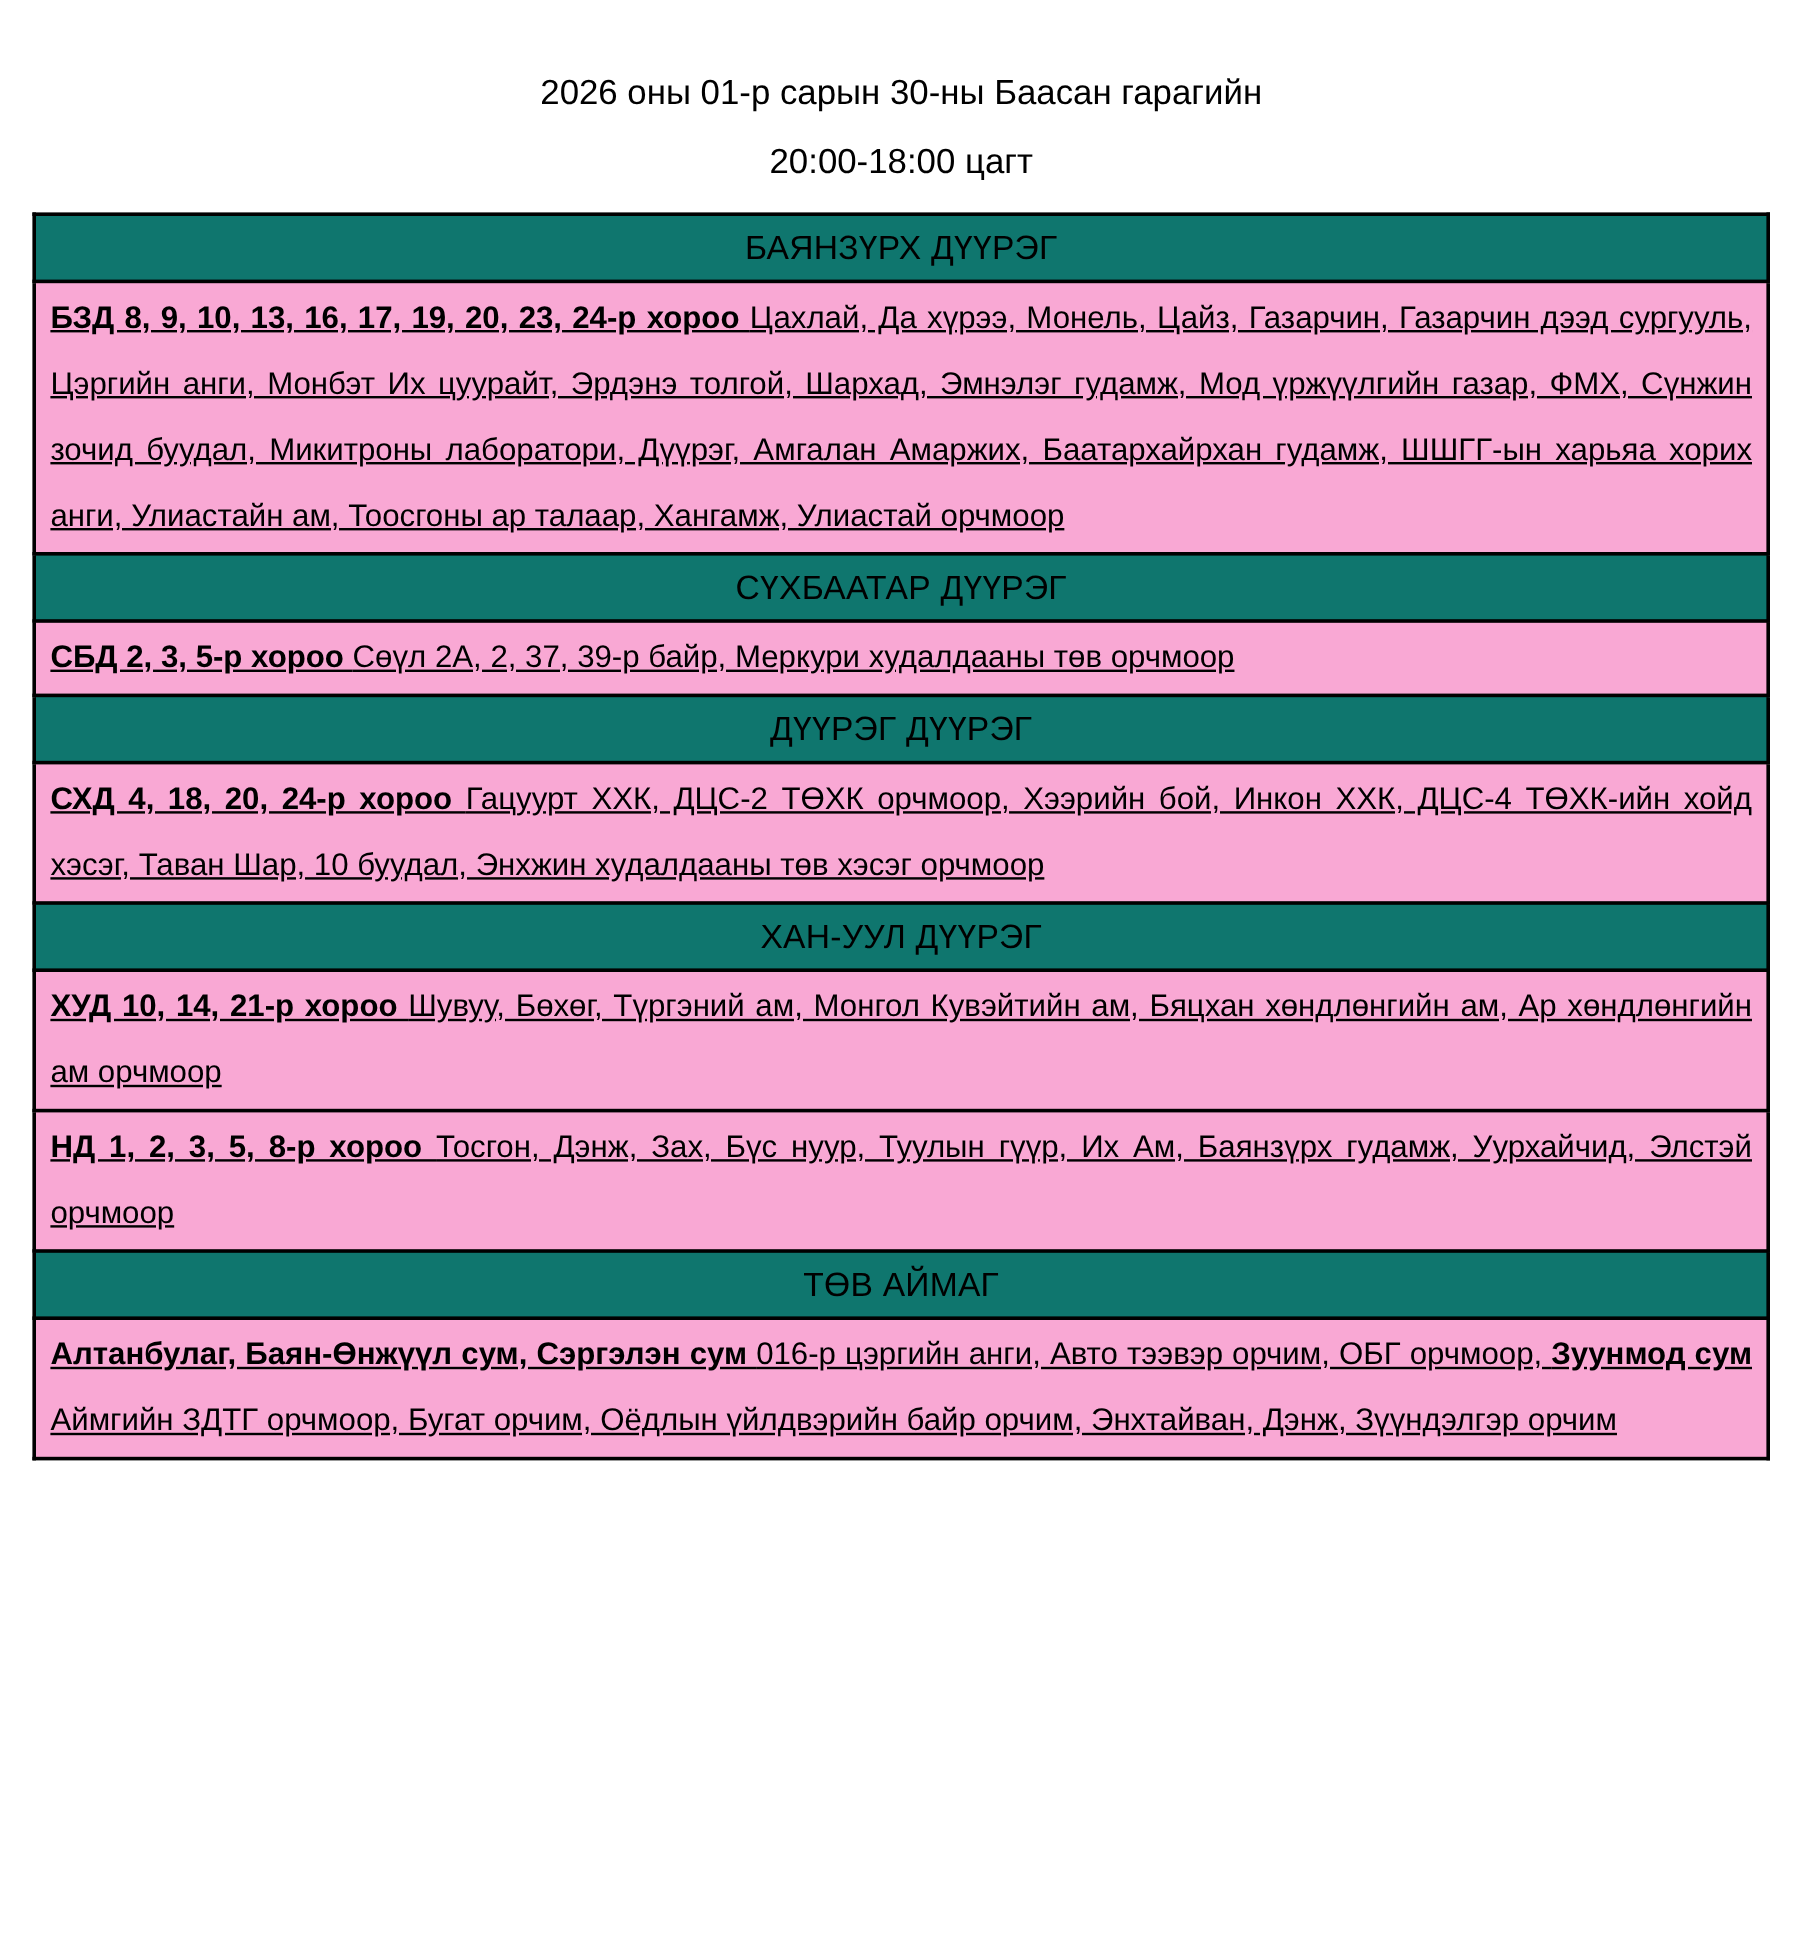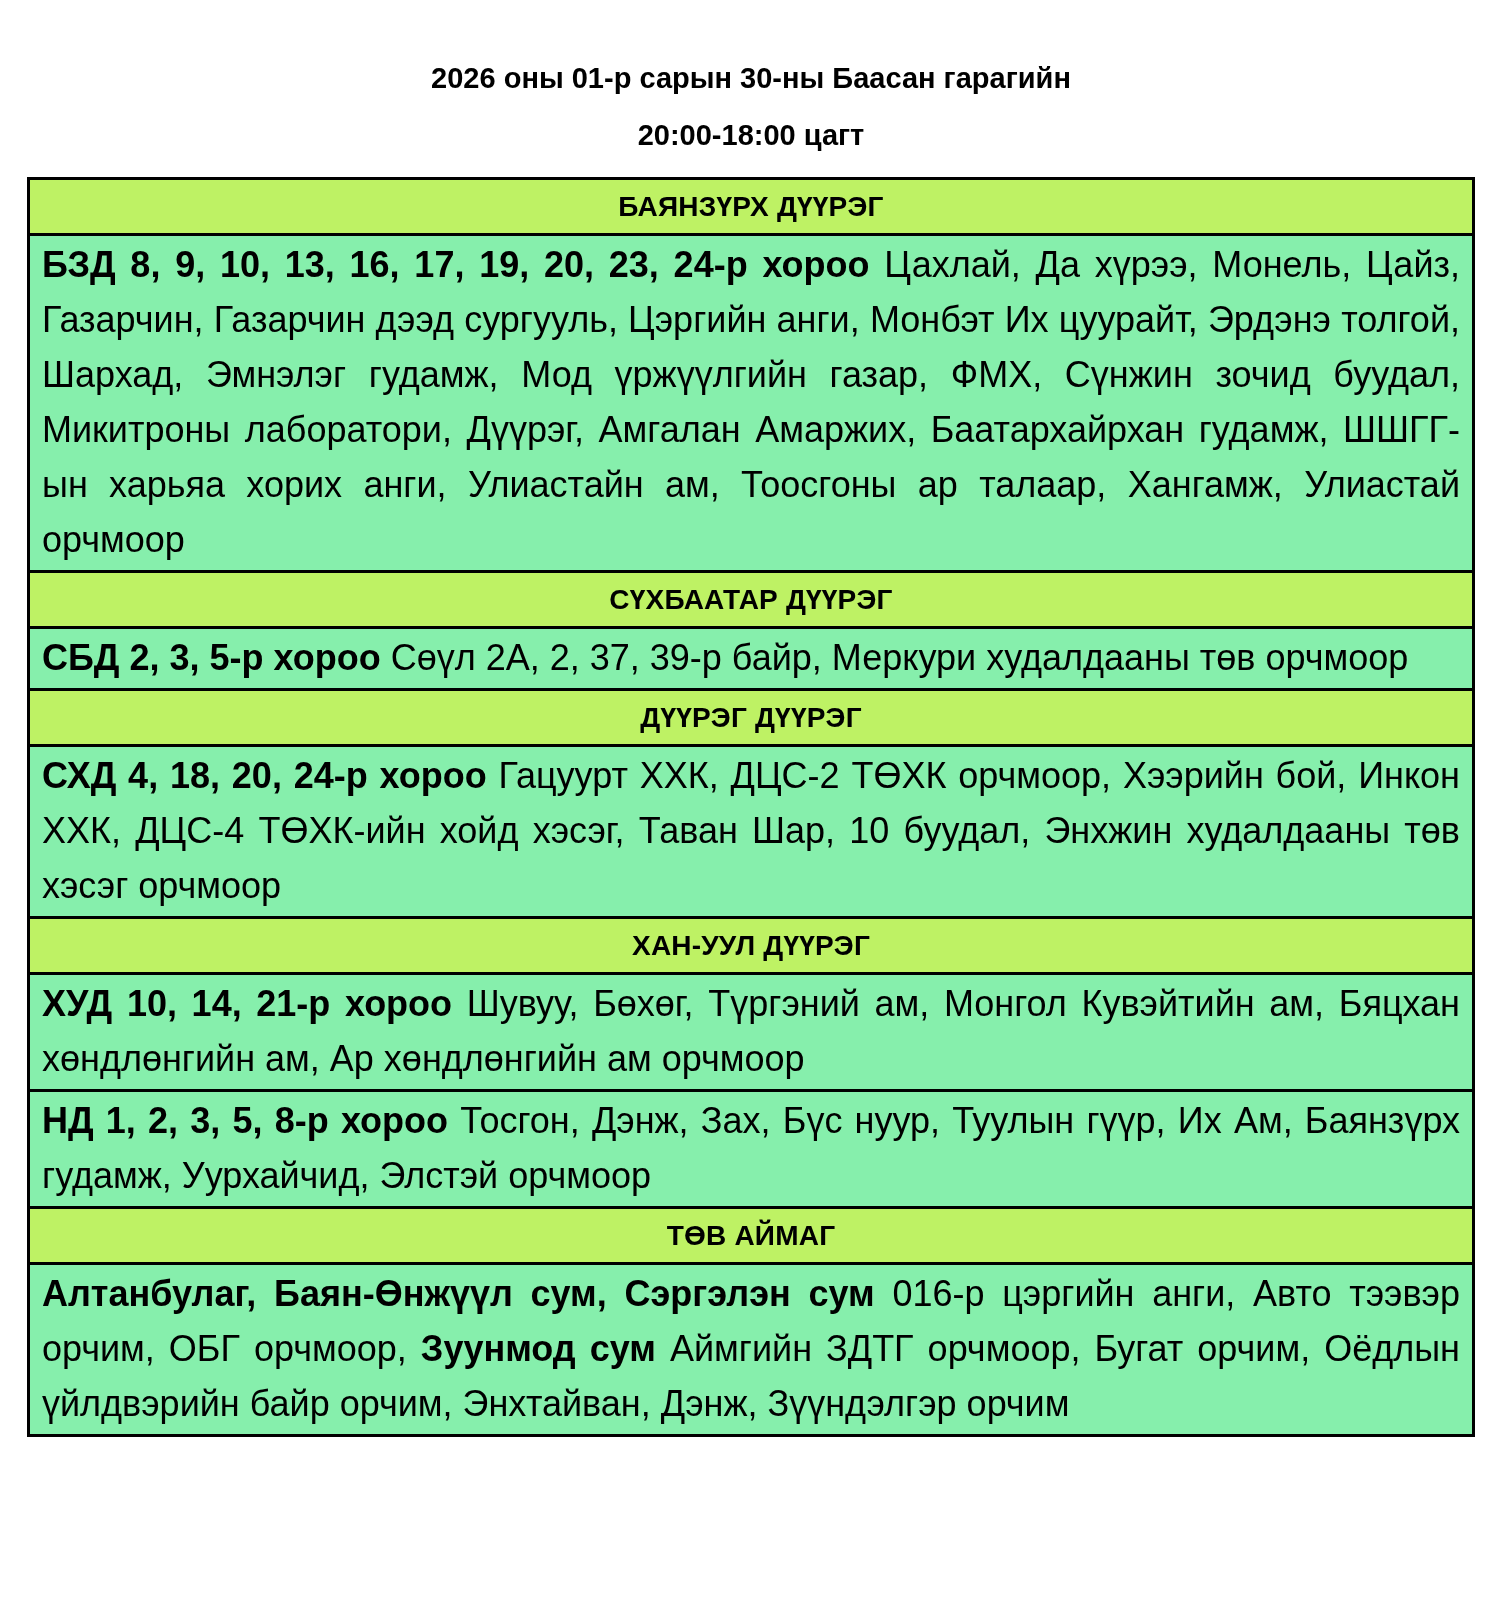--- a/index.html
+++ b/index.html
@@ -7,50 +7,51 @@
     width: 1502px;
     height: 1624px;
     background: #ffffff;
     overflow: hidden;
     font-family: "Liberation Sans", "DejaVu Sans", sans-serif;
     color: #000000;
   }
   .doc-title {
     padding-top: 50px;
     text-align: center;
-    font-weight: 700;
+    font-weight: 400;
     font-size: 29px;
     line-height: 57px;
     color: #000000;
   }
   table.schedule {
     border-collapse: collapse;
     table-layout: fixed;
     width: 1448px;
     margin: 13px auto 0 auto;
   }
   table.schedule td {
     border: 3px solid #000000;
   }
   td.section-header {
-    background: #bef264;
+    background: #0f766e;
     text-align: center;
     vertical-align: middle;
-    font-weight: 700;
+    font-weight: 400;
     font-size: 28px;
     height: 51px;
     padding: 1px 18px;
     letter-spacing: 0.2px;
   }
   td.section-areas {
-    background: #86efac;
-    font-size: 36px;
+    background: #f9a8d4;
+    font-size: 26px;
     line-height: 55px;
     padding: 1px 12px 3px 12px;
     text-align: justify;
+    text-decoration: underline;
   }
   td.section-areas .b { font-weight: 700; }
 </style>
 </head>
 <body>
 
 <div class="doc-title">
   <div>2026 оны 01-р сарын 30-ны Баасан гарагийн</div>
   <div>20:00-18:00 цагт</div>
 </div>

